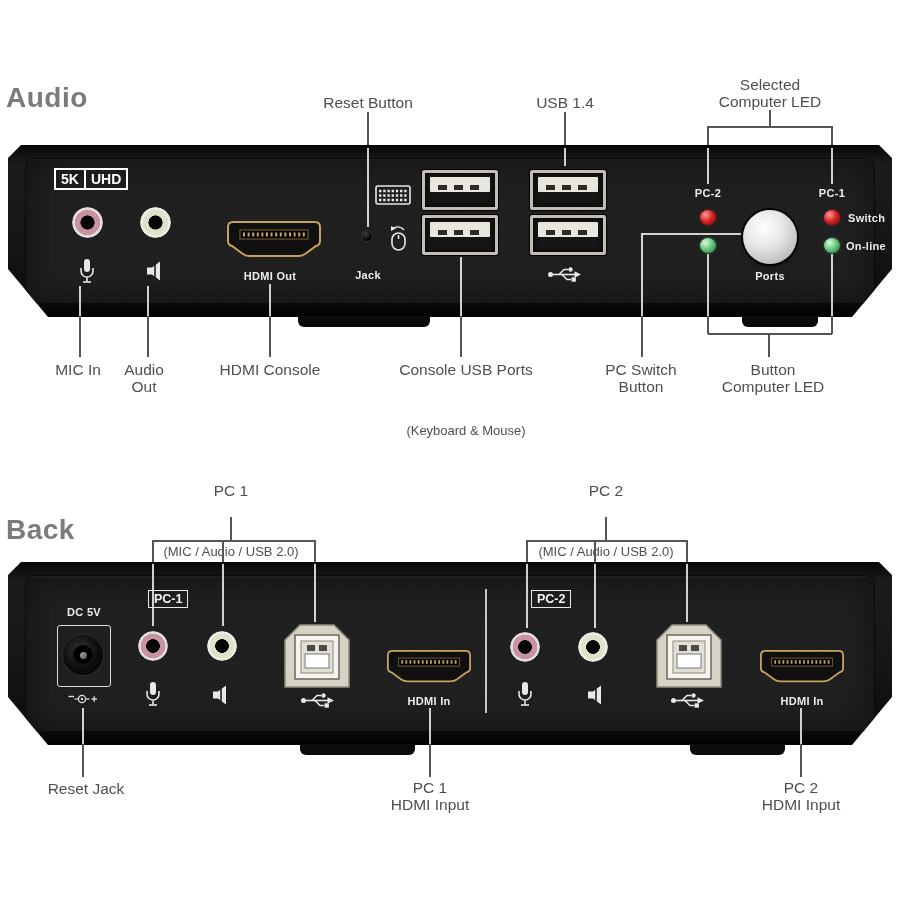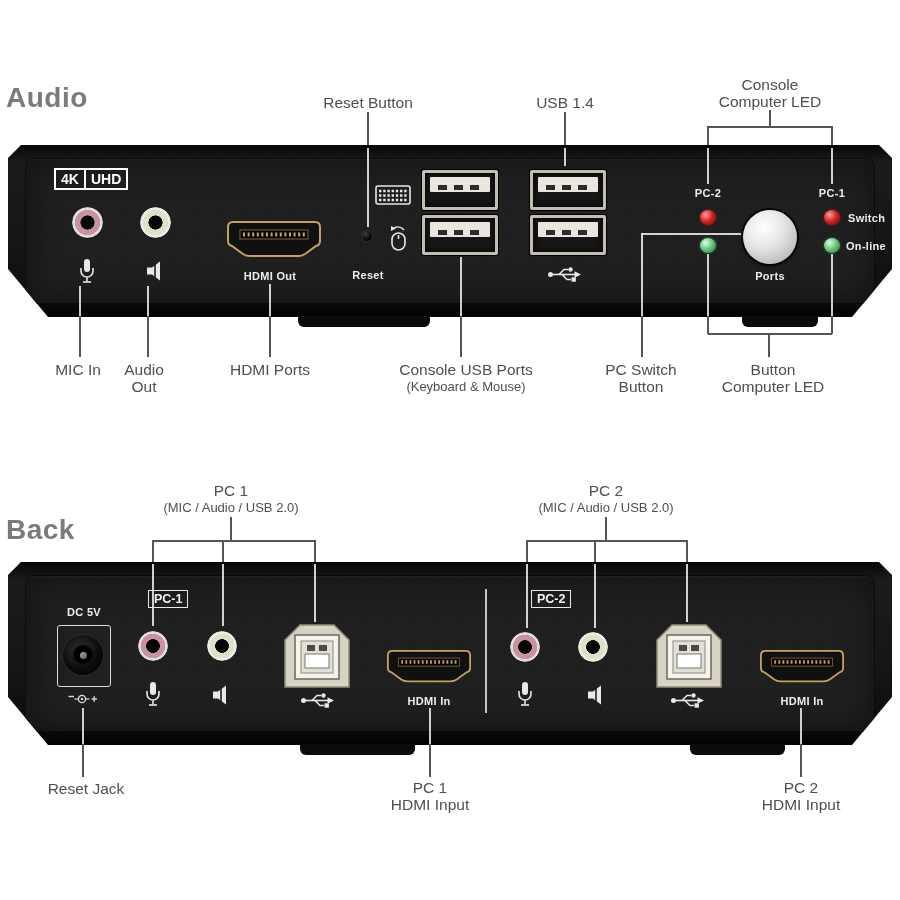--- a/index.html
+++ b/index.html
@@ -2,21 +2,21 @@
 <html><head>
 <meta charset="utf-8">
 <style>
   html,body{margin:0;padding:0;background:#fff;}
   .stage{position:relative;width:900px;height:900px;background:#ffffff;overflow:hidden;
          font-family:"Liberation Sans",sans-serif;}
   .abs{position:absolute;}
   .heading{position:absolute;font-size:28px;font-weight:bold;color:#7b7b7b;letter-spacing:.5px;}
   .lbl{position:absolute;color:#4f4f4f;font-size:15.5px;line-height:17px;text-align:center;
        transform:translateX(-50%);white-space:nowrap;}
-  .lbl .sub{font-size:13px;display:block;}
+  .lbl .sub{font-size:13px;display:block;margin-top:44px;}
   .lbl .l2{display:block;}
   .vline{position:absolute;width:1.5px;margin-left:-0.75px;background:#555;}
   .vline.w{background:rgba(255,255,255,.8);}
   .hline{position:absolute;height:1.5px;background:#555;}
   .hline.w{background:rgba(255,255,255,.8);}
   .device{position:absolute;left:8px;width:884px;
           background:linear-gradient(180deg,#060606,#1b1b1b 10%,#161616 55%,#0c0c0c 90%,#020202);
           clip-path:polygon(13px 0,calc(100% - 13px) 0,100% 13px,100% calc(100% - 48px),
                     calc(100% - 40px) 100%,40px 100%,0 calc(100% - 48px),0 13px);}
   .panel{position:absolute;left:17px;right:17px;top:13px;bottom:13px;border-radius:8px;
@@ -53,21 +53,21 @@
 </head>
 <body>
 
 <div class="stage">
 
   <div class="heading" style="left:6px;top:82px">Audio</div>
 
   <div class="lbl" style="left:368px;top:94px">Reset Button</div>
   <div class="lbl" style="left:565px;top:94px">USB 1.4</div>
   <div class="lbl" style="left:770px;top:76px">
-    <span>Console</span>
+    <span>Selected</span>
     <span class="l2">Computer LED</span>
   </div>
 
   <div class="vline" style="left:368px;top:112px;height:36px"></div>
   <div class="vline" style="left:565px;top:112px;height:36px"></div>
   <div class="vline" style="left:770px;top:110px;height:16px"></div>
   <div class="hline" style="left:708px;top:126px;width:124px"></div>
   <div class="vline" style="left:708px;top:126px;height:22px"></div>
   <div class="vline" style="left:832px;top:126px;height:22px"></div>
 
@@ -84,21 +84,21 @@
   <div class="hline w" style="left:642px;top:233px;width:99px"></div>
   <div class="vline w" style="left:642px;top:233px;height:83px"></div>
   <div class="vline w" style="left:708px;top:254px;height:62px"></div>
   <div class="vline w" style="left:832px;top:254px;height:62px"></div>
   <div class="vline w" style="left:80px;top:286px;height:30px"></div>
   <div class="vline w" style="left:148px;top:286px;height:30px"></div>
   <div class="vline w" style="left:270px;top:284px;height:32px"></div>
   <div class="vline w" style="left:461px;top:257px;height:59px"></div>
 
   <div class="badge" style="left:54px;top:168px">
-    <span>4K</span>
+    <span>5K</span>
     <span>UHD</span>
   </div>
 
   <div class="jack mic" style="left:72px;top:207px;width:31px;height:31px"></div>
   <div class="jack aud" style="left:140px;top:207px;width:31px;height:31px"></div>
 
   <svg style="left:78px;top:258px" width="18" height="28" viewBox="0 0 18 28">
     <rect x="6" y="1" width="6" height="13" rx="3" fill="#e8e8e8"></rect>
     <path d="M3 10 v3 a6 6 0 0 0 12 0 v-3" fill="none" stroke="#e8e8e8" stroke-width="1.6"></path>
     <line x1="9" y1="19.5" x2="9" y2="23.5" stroke="#e8e8e8" stroke-width="1.6"></line>
@@ -110,21 +110,21 @@
   </svg>
 
   <svg style="left:227px;top:221px" width="94" height="38" viewBox="0 0 94 38">
     <path d="M6 1 H88 Q93 1 93 6 V20 Q93 24 89 25 L78 33 Q75 35 71 35 H23 Q19 35 16 33 L5 25 Q1 24 1 20 V6 Q1 1 6 1 Z" fill="#101010" stroke="#c7a25d" stroke-width="2"></path>
     <rect x="13" y="9" width="68" height="9" fill="#040404" stroke="#7c6633" stroke-width="1"></rect>
     <line x1="16" y1="13.5" x2="78" y2="13.5" stroke="#c7a25d" stroke-width="4" stroke-dasharray="2 2.6"></line>
   </svg>
   <div class="ptext" style="left:270px;top:270px">HDMI Out</div>
 
   <div class="reset-hole" style="left:361px;top:230px"></div>
-  <div class="ptext" style="left:368px;top:269px">Reset</div>
+  <div class="ptext" style="left:368px;top:269px">Jack</div>
 
   <svg style="left:375px;top:185px" width="36" height="20" viewBox="0 0 36 20">
     <rect x="1" y="1" width="34" height="18" rx="2" fill="none" stroke="#e8e8e8" stroke-width="1.6"></rect>
     <line x1="4" y1="6" x2="32" y2="6" stroke="#e8e8e8" stroke-width="2.4" stroke-dasharray="2.4 1.8"></line>
     <line x1="4" y1="10.5" x2="32" y2="10.5" stroke="#e8e8e8" stroke-width="2.4" stroke-dasharray="2.4 1.8"></line>
     <line x1="4" y1="15" x2="32" y2="15" stroke="#e8e8e8" stroke-width="2.4" stroke-dasharray="2.4 1.8"></line>
   </svg>
   <svg style="left:387px;top:226px" width="22" height="26" viewBox="0 0 22 26">
     <rect x="5" y="7" width="13" height="17" rx="6.5" fill="none" stroke="#e8e8e8" stroke-width="1.6"></rect>
     <line x1="11.5" y1="9" x2="11.5" y2="13" stroke="#e8e8e8" stroke-width="1.6"></line>
@@ -184,21 +184,21 @@
   <div class="vline" style="left:708px;top:316px;height:18px"></div>
   <div class="vline" style="left:832px;top:316px;height:18px"></div>
   <div class="hline" style="left:708px;top:333px;width:124px"></div>
   <div class="vline" style="left:769px;top:334px;height:23px"></div>
 
   <div class="lbl" style="left:78px;top:361px">MIC In</div>
   <div class="lbl" style="left:144px;top:361px">
     <span>Audio</span>
     <span class="l2">Out</span>
   </div>
-  <div class="lbl" style="left:270px;top:361px">HDMI Ports</div>
+  <div class="lbl" style="left:270px;top:361px">HDMI Console</div>
   <div class="lbl" style="left:466px;top:361px">
     <span>Console USB Ports</span>
     <span class="sub">(Keyboard &amp; Mouse)</span>
   </div>
   <div class="lbl" style="left:641px;top:361px">
     <span>PC Switch</span>
     <span class="l2">Button</span>
   </div>
   <div class="lbl" style="left:773px;top:361px">
     <span>Button</span>

